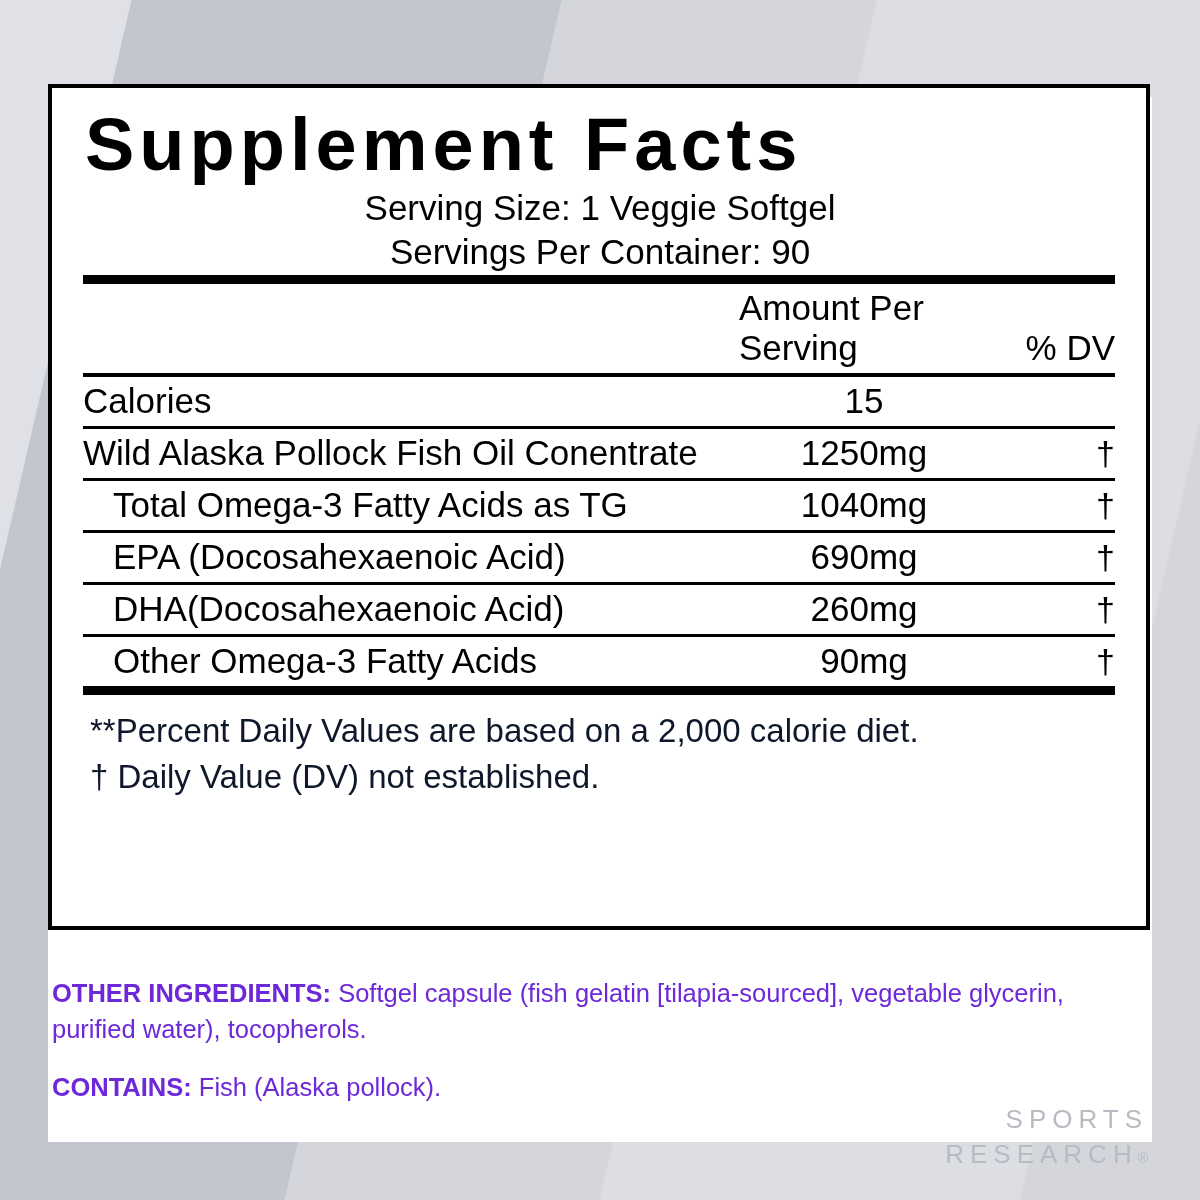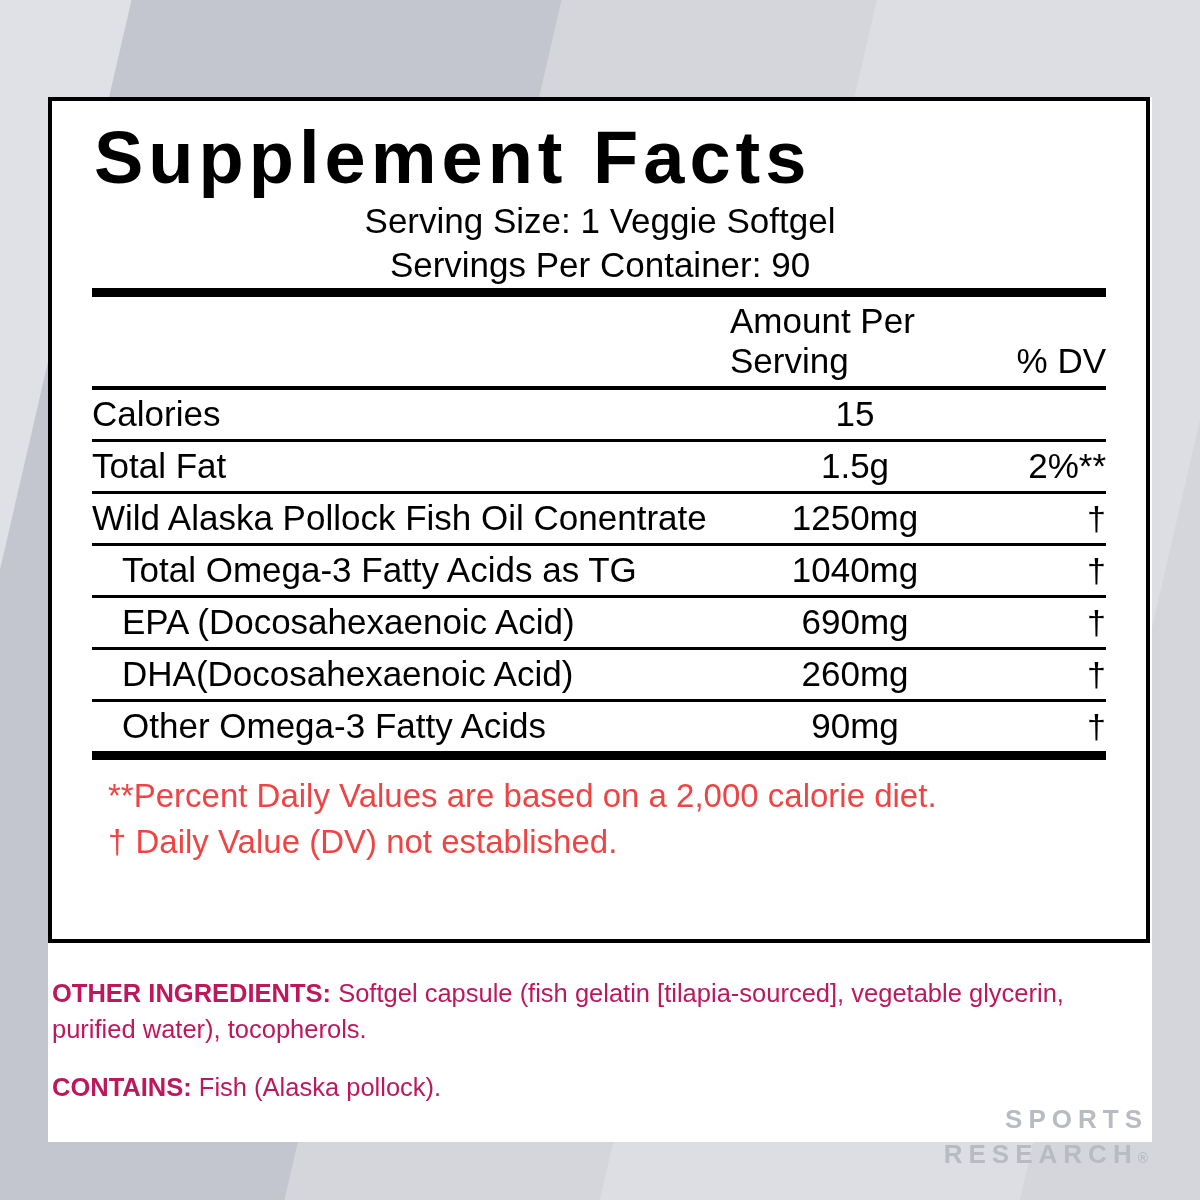--- a/index.html
+++ b/index.html
@@ -57,27 +57,27 @@
     left: 48px;
     top: 97px;
     width: 1104px;
     height: 1045px;
     background: #ffffff;
   }
 
   .panel {
     position: absolute;
     left: 48px;
-    top: 97px;
+    top: 84px;
     width: 1102px;
     height: 846px;
     background: #ffffff;
     border: 4px solid #000000;
     box-sizing: border-box;
-    padding: 0 40px;
+    padding: 0 31px;
   }
 
   .sf-title {
     font-size: 74px;
     font-weight: bold;
     letter-spacing: 5px;
     line-height: 1.05;
     margin: 18px 0 2px 2px;
     color: #000;
     white-space: nowrap;
@@ -117,50 +117,50 @@
 
   .row-border-thin td { border-top: 3px solid #000; }
   .row-border-med td  { border-top: 4px solid #000; }
 
   .indent1 { padding-left: 30px !important; }
 
   .dagger { font-size: 34px; }
 
   .footnotes {
     font-size: 33px;
-    color: #ef4444;
+    color: #0f172a;
     line-height: 1.32;
     margin-top: 14px;
-    margin-left: 16px;
+    margin-left: 7px;
   }
 
   .other-ingredients {
     position: absolute;
     left: 52px;
     top: 975px;
     width: 1070px;
     font-size: 25.5px;
     line-height: 1.42;
-    color: #be185d;
+    color: #6d28d9;
   }
   .oi-label { font-weight: bold; }
   .contains-line {
     margin-top: 22px;
   }
 
   .brand {
     position: absolute;
     right: 52px;
     bottom: 28px;
     text-align: right;
     color: #b8bbc2;
     font-size: 26px;
     letter-spacing: 6px;
     line-height: 1.35;
-    font-weight: bold;
+    font-weight: normal;
   }
   .brand .reg {
     font-size: 14px;
     letter-spacing: 0;
   }
 </style>
 </head>
 <body>
 
 <div class="page">
@@ -187,25 +187,20 @@
           <td class="col-amt hdr-amount">Amount Per Serving</td>
           <td class="col-dv">% DV</td>
         </tr>
 
         <tr class="row-border-med">
           <td class="col-name">Calories</td>
           <td class="col-amt">15</td>
           <td class="col-dv"></td>
         </tr>
 
-        <tr class="row-border-thin">
-          <td class="col-name">Total Fat</td>
-          <td class="col-amt">1.5g</td>
-          <td class="col-dv">2%**</td>
-        </tr>
 
         <tr class="row-border-thin">
           <td class="col-name">Wild Alaska Pollock Fish Oil Conentrate</td>
           <td class="col-amt">1250mg</td>
           <td class="col-dv dagger">†</td>
         </tr>
 
         <tr class="row-border-thin">
           <td class="col-name indent1">Total Omega-3 Fatty Acids as TG</td>
           <td class="col-amt">1040mg</td>

